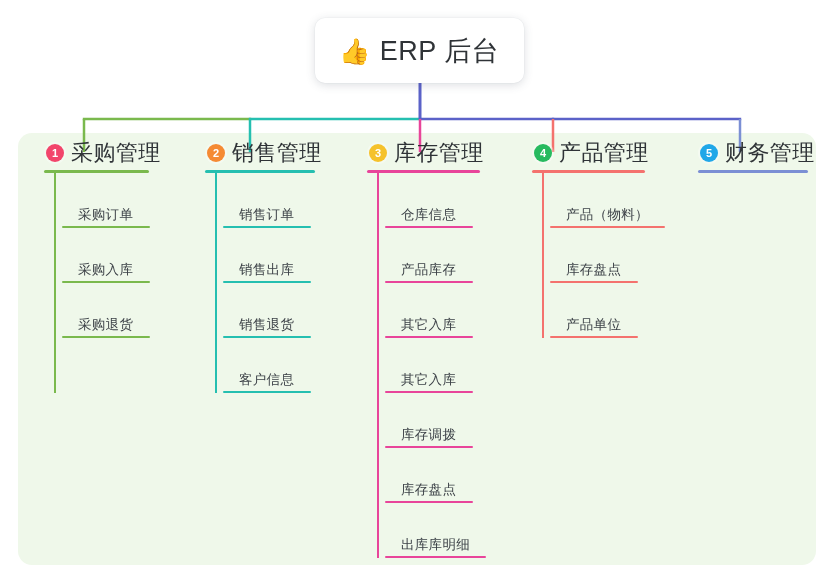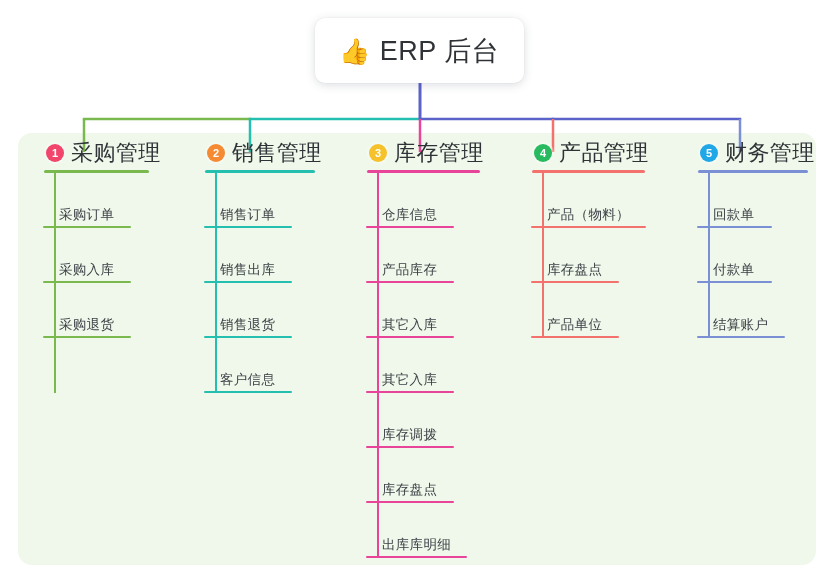--- a/index.html
+++ b/index.html
@@ -128,21 +128,21 @@
   .spine {
     position: absolute;
     left: 12px;
     top: 0;
     width: 2px;
   }
 
   .leaf {
     position: relative;
     height: 55px;
-    margin-left: 1px;
+    margin-left: 20px;
     display: flex;
     align-items: flex-end;
     box-sizing: border-box;
   }
   .leaf-label {
     font-size: 13.5px;
     color: #3c4147;
     white-space: nowrap;
     padding-left: 16px;
     padding-bottom: 4px;
@@ -289,31 +289,16 @@
             <span class="leaf-rule" style="background: rgb(244, 114, 110); width: 88px;"></span>
           </div>
         </div>
       </div>
       <div class="column" style="left: 696px;">
         <div class="col-header">
           <span class="badge" style="background: rgb(32, 167, 232);">5</span>
           <span class="col-title">财务管理</span>
           <span class="col-rule" style="background: rgb(123, 143, 212); width: 110px;"></span>
         </div>
-        <div class="col-body">
-          <span class="spine" style="background: rgb(123, 143, 212); height: 165px;"></span>
-          <div class="leaf">
-            <span class="leaf-label">回款单</span>
-            <span class="leaf-rule" style="background: rgb(123, 143, 212); width: 75px;"></span>
-          </div>
-          <div class="leaf">
-            <span class="leaf-label">付款单</span>
-            <span class="leaf-rule" style="background: rgb(123, 143, 212); width: 75px;"></span>
-          </div>
-          <div class="leaf">
-            <span class="leaf-label">结算账户</span>
-            <span class="leaf-rule" style="background: rgb(123, 143, 212); width: 88px;"></span>
-          </div>
-        </div>
       </div>
     </div>
 
 </div>
 
 </body></html>

